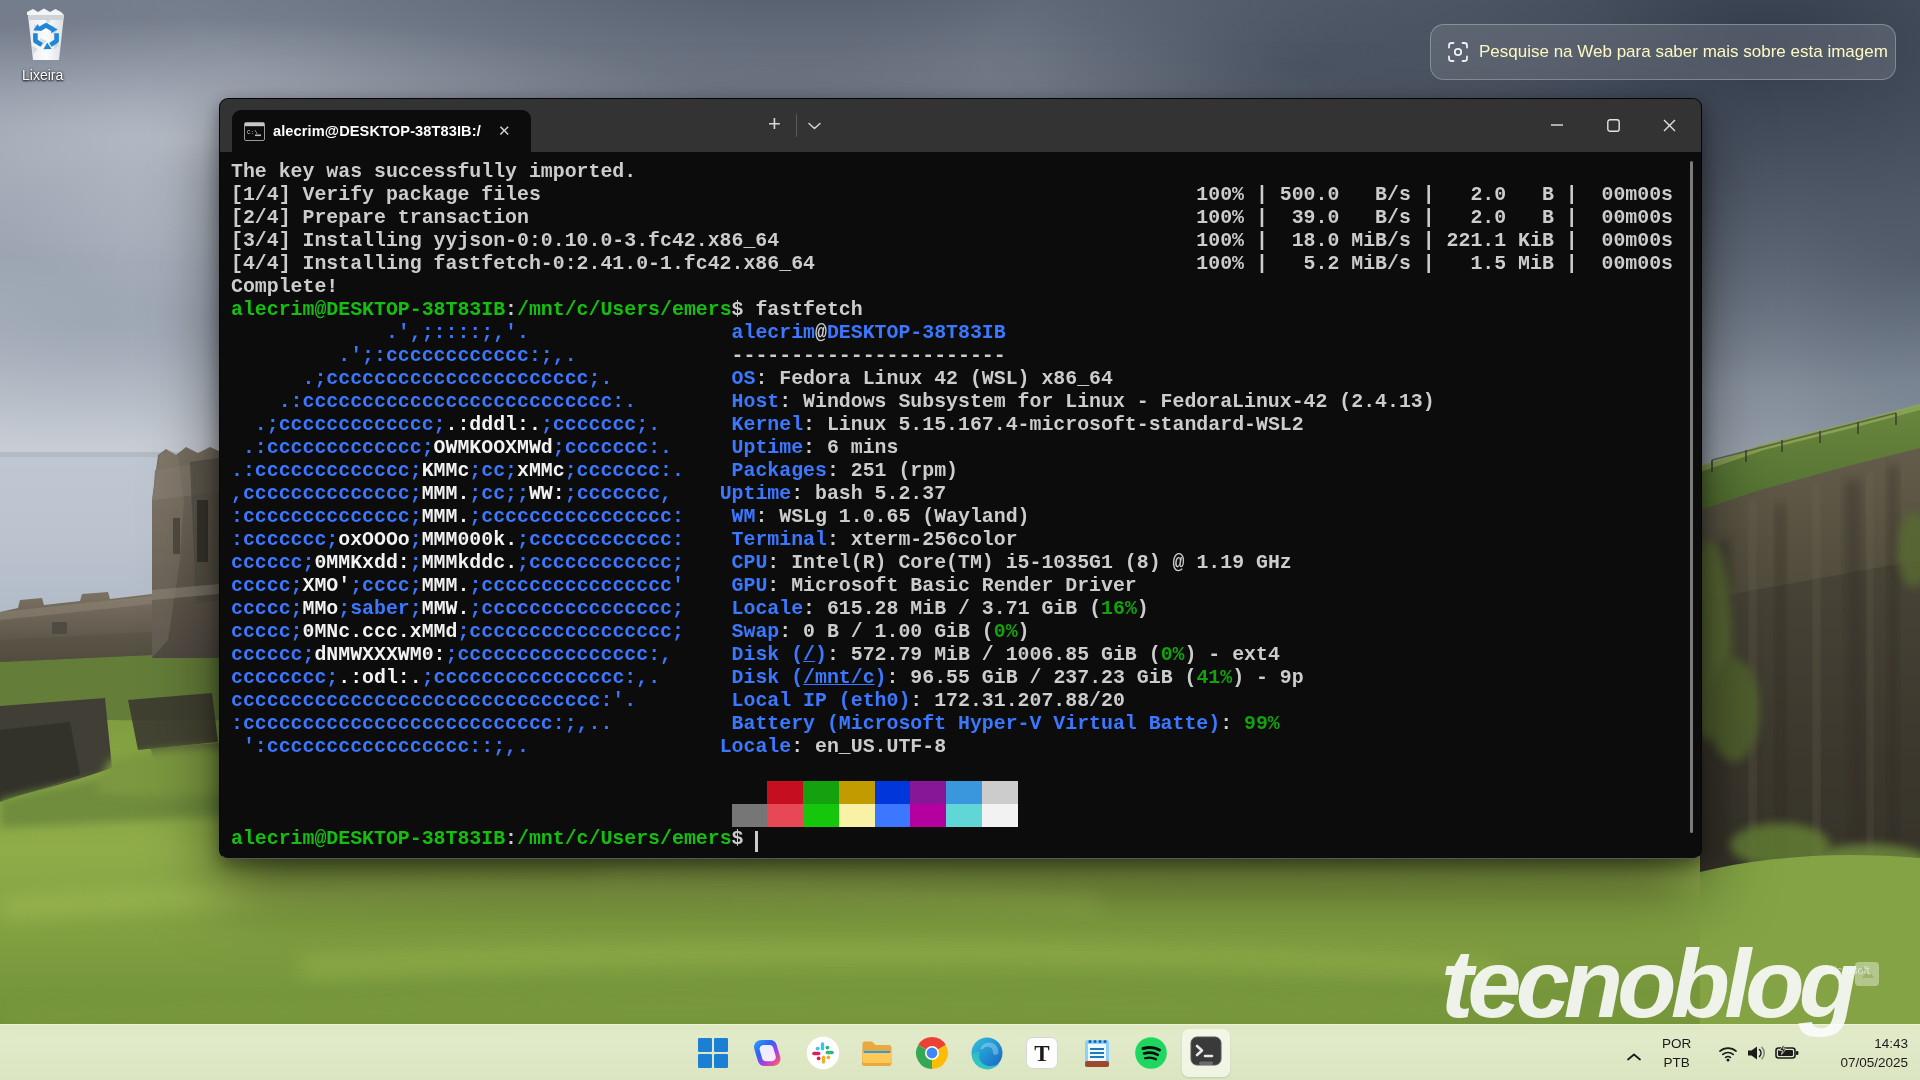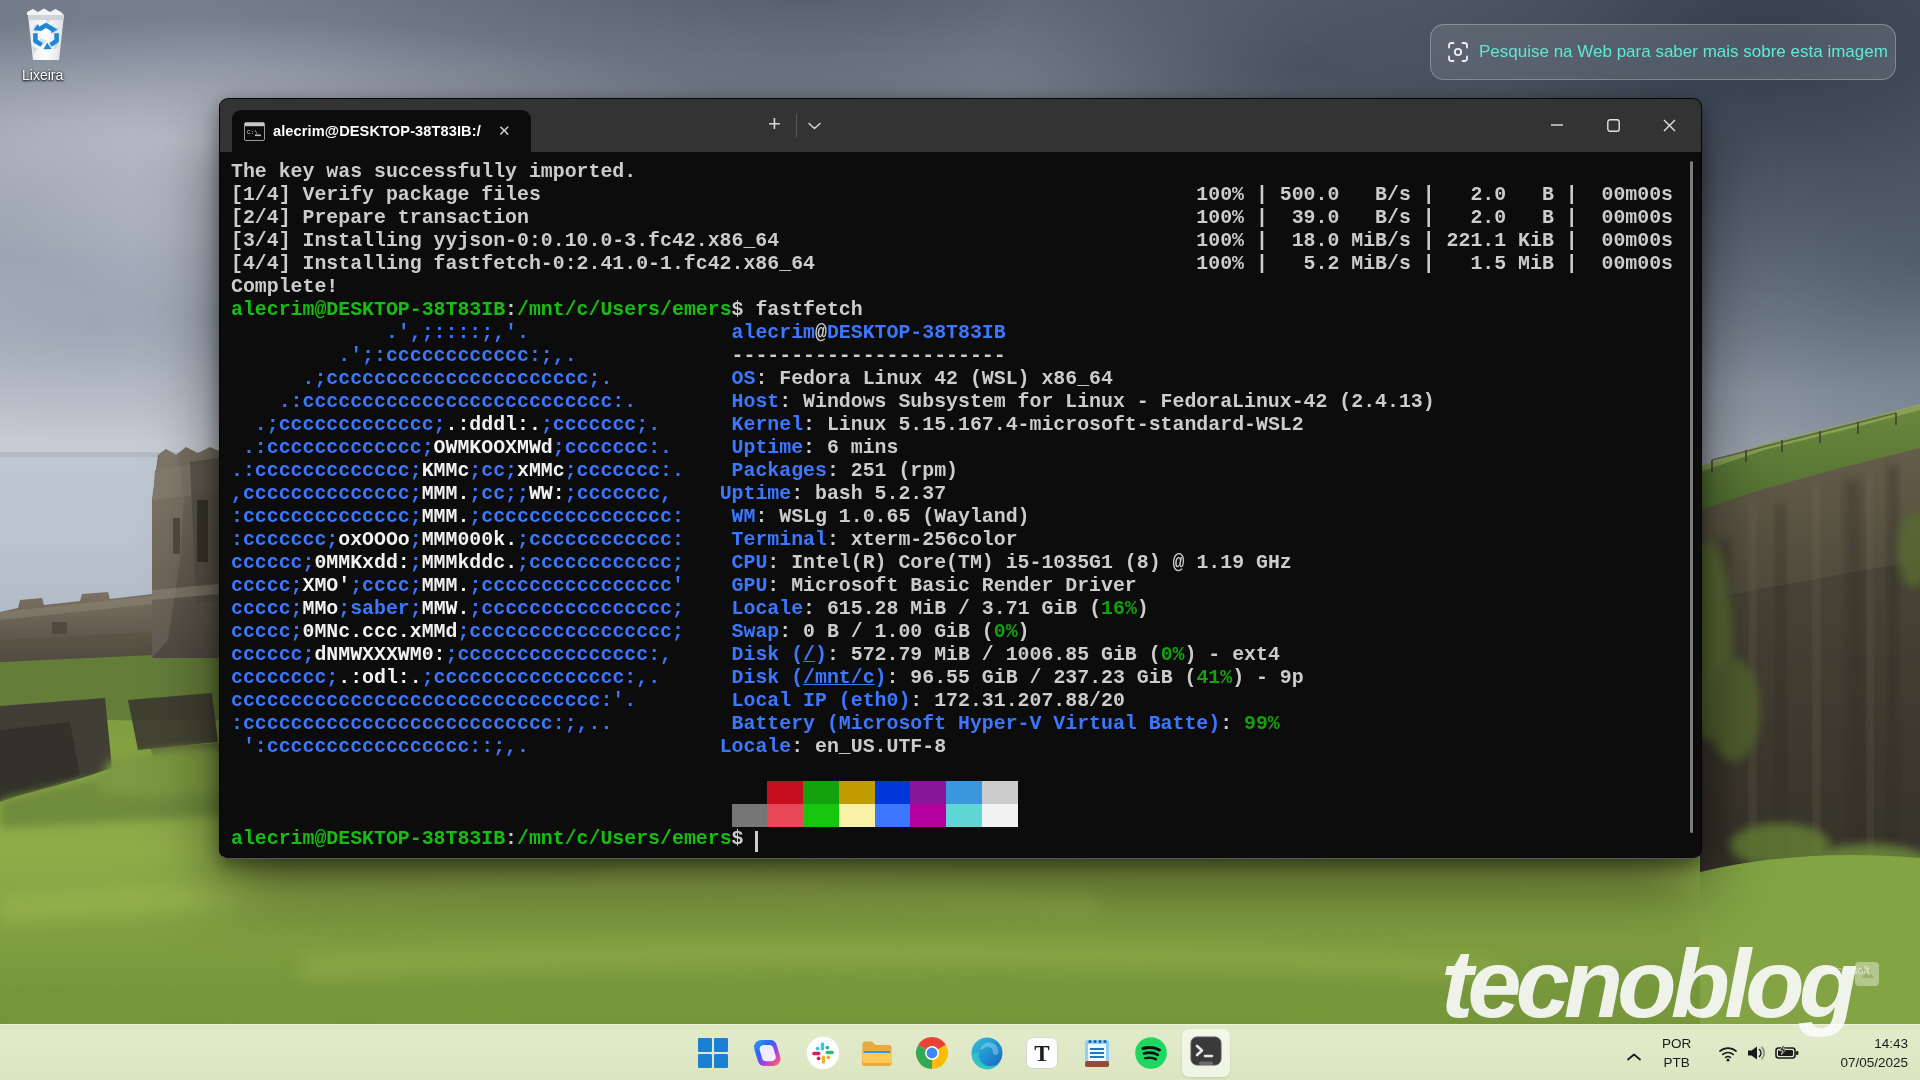--- a/index.html
+++ b/index.html
@@ -20,21 +20,21 @@
 }
 #scene { position:absolute; inset:0; }
 
 
 #lix { position:absolute; left:22px; top:6px; width:52px; text-align:left; }
 #lix .lbl { color:#fff; font-size:14px; margin-top:1px; text-shadow:0 1px 2px rgba(0,0,0,0.9), 0 0 3px rgba(0,0,0,0.7); }
 
 
 #pill { position:absolute; left:1430px; top:24px; width:466px; height:56px; border-radius:14px;
  background:rgba(116,122,132,0.45); border:1px solid rgba(255,255,255,0.28);
- display:flex; align-items:center; color:#5eead4; font-size:17px; white-space:nowrap; }
+ display:flex; align-items:center; color:#fef9c3; font-size:17px; white-space:nowrap; }
 #pill .ic { margin:0 10px 0 16px; display:flex; }
 
 
 #term { position:absolute; left:219px; top:98px; width:1483px; height:761px; border-radius:9px;
  background:#0c0c0c; box-shadow:0 28px 70px rgba(0,0,0,0.55), 0 6px 18px rgba(0,0,0,0.4);
  border:1px solid rgba(0,0,0,0.5); border-bottom:1px solid rgba(150,150,150,0.55); }
 #tbar { position:absolute; left:0; top:0; right:0; height:53px; background:#333334; border-radius:8px 8px 0 0; }
 #tab { position:absolute; left:12px; top:11px; width:299px; height:42px; background:#0c0c0c; border-radius:9px 9px 0 0;
  display:flex; align-items:center; color:#fff; }
 #tab .ti { margin:0 8px 0 12px; display:flex; }

